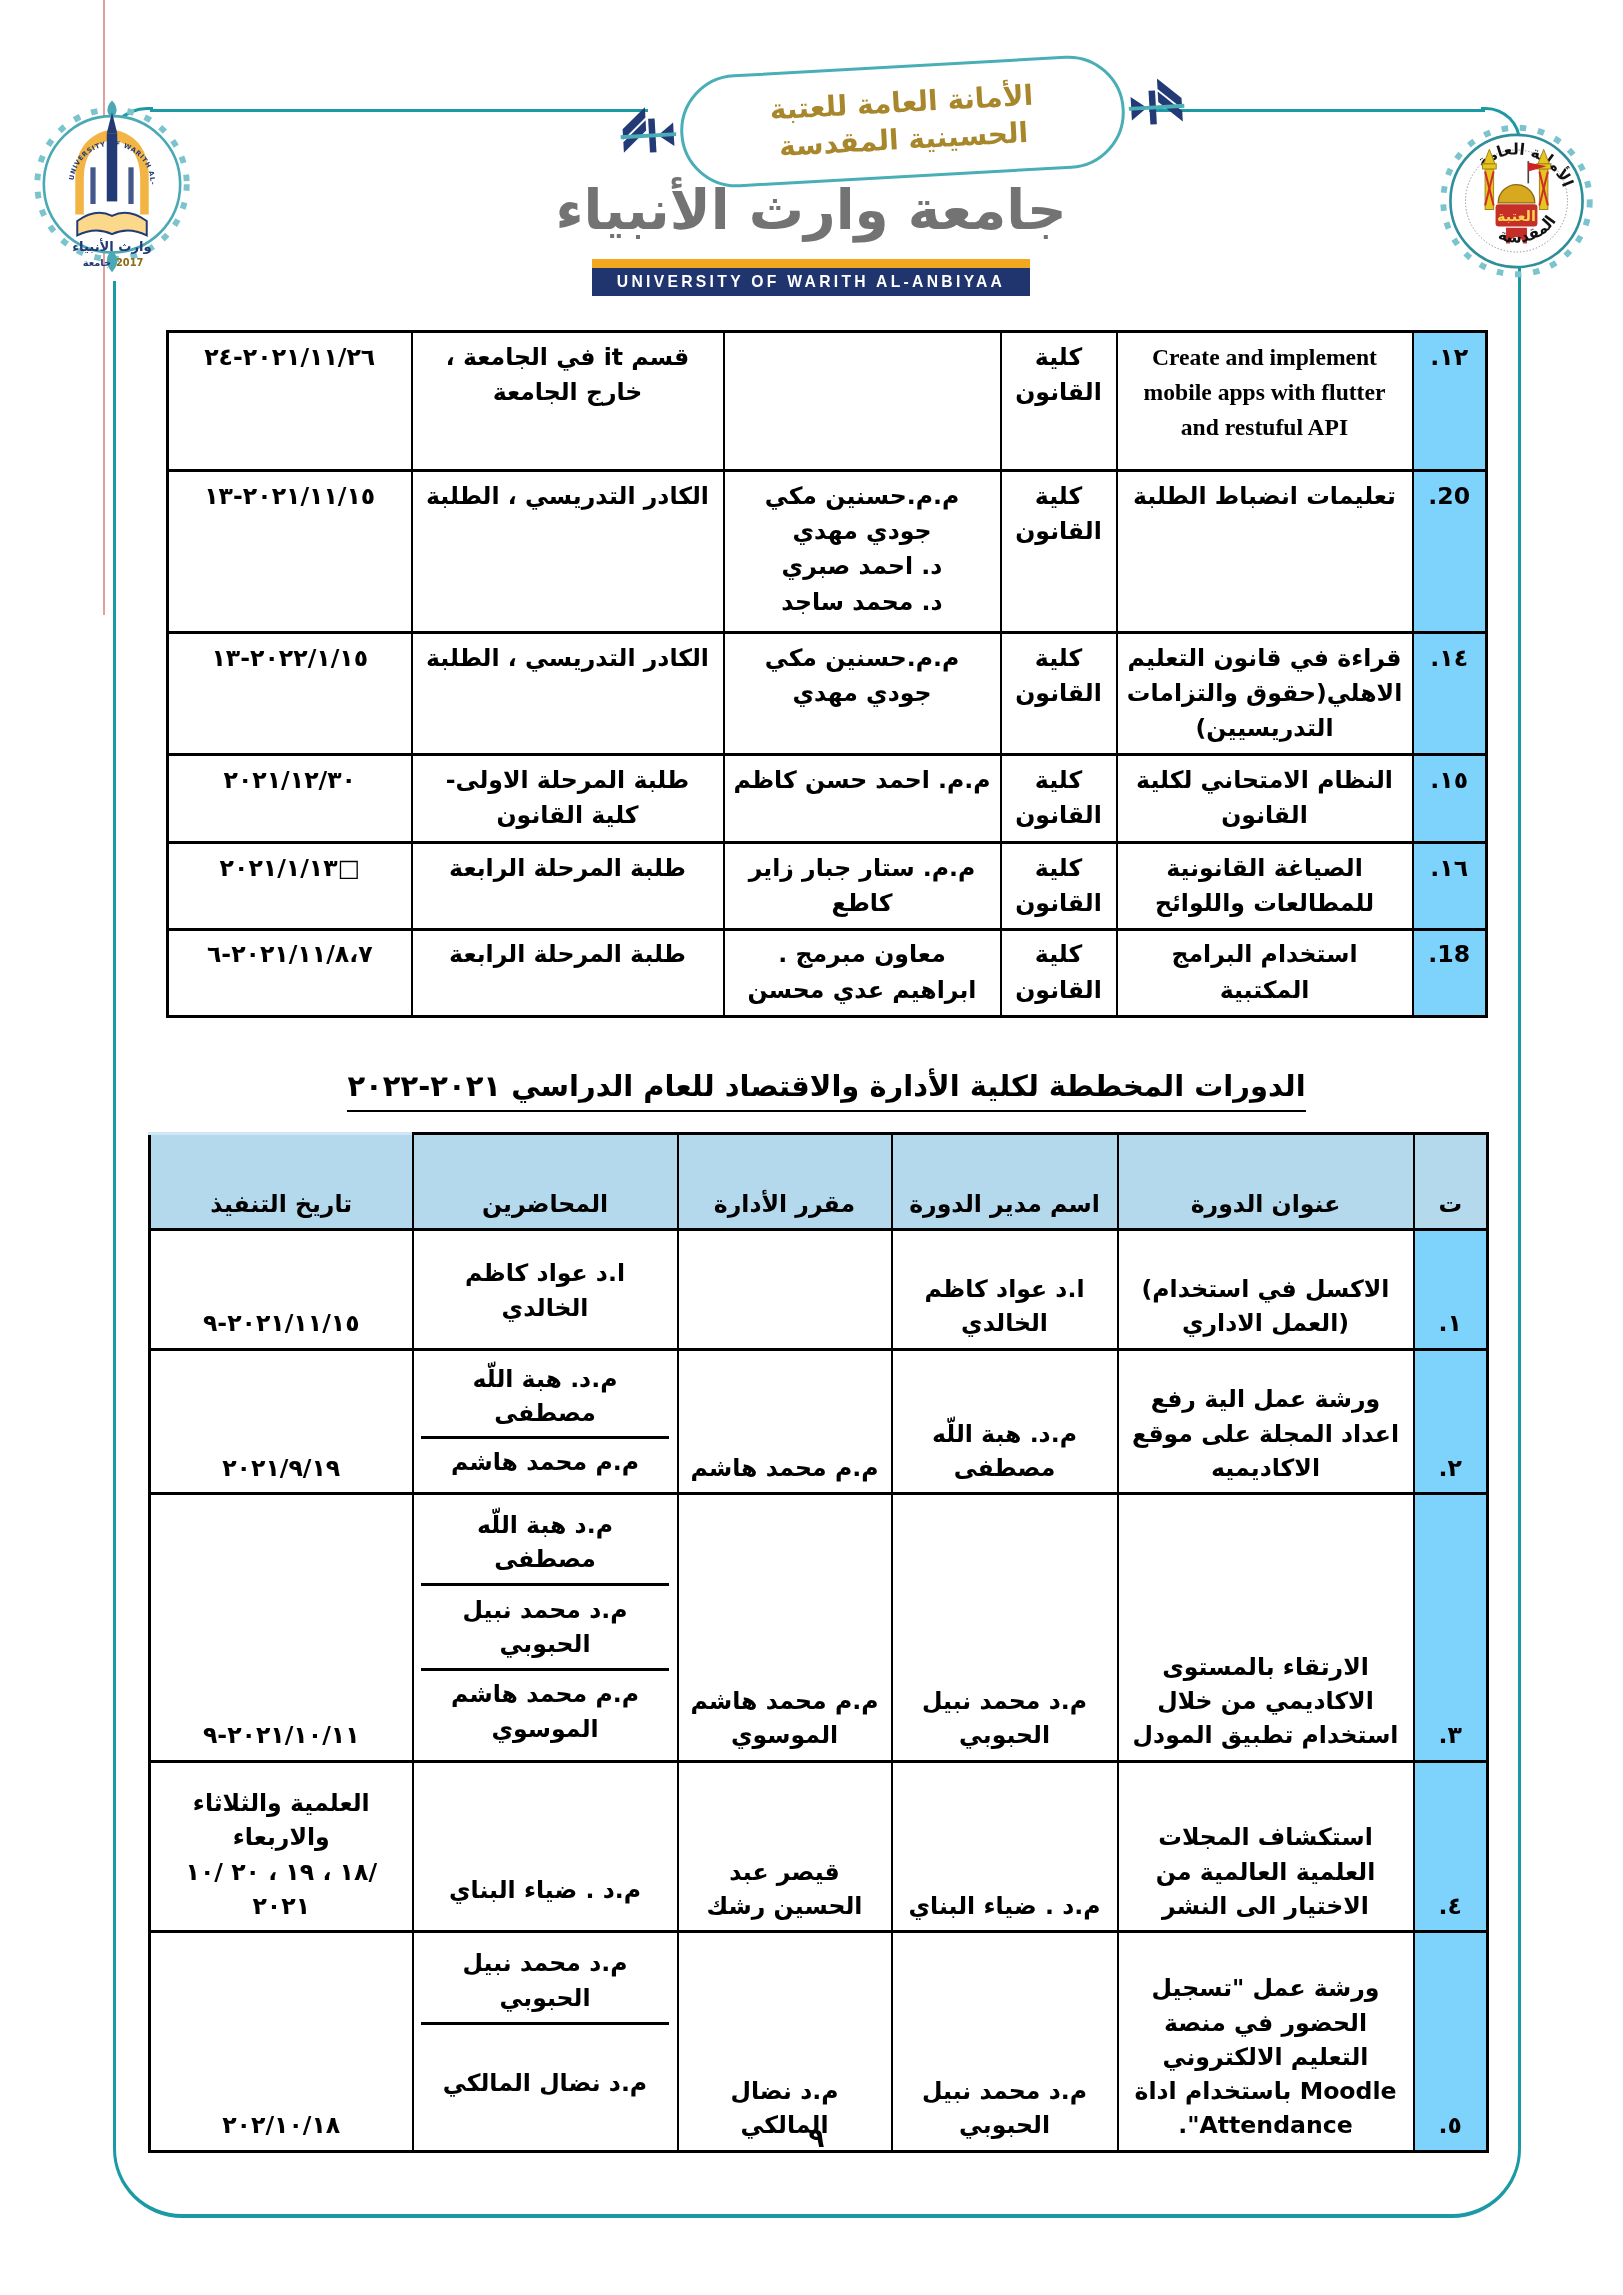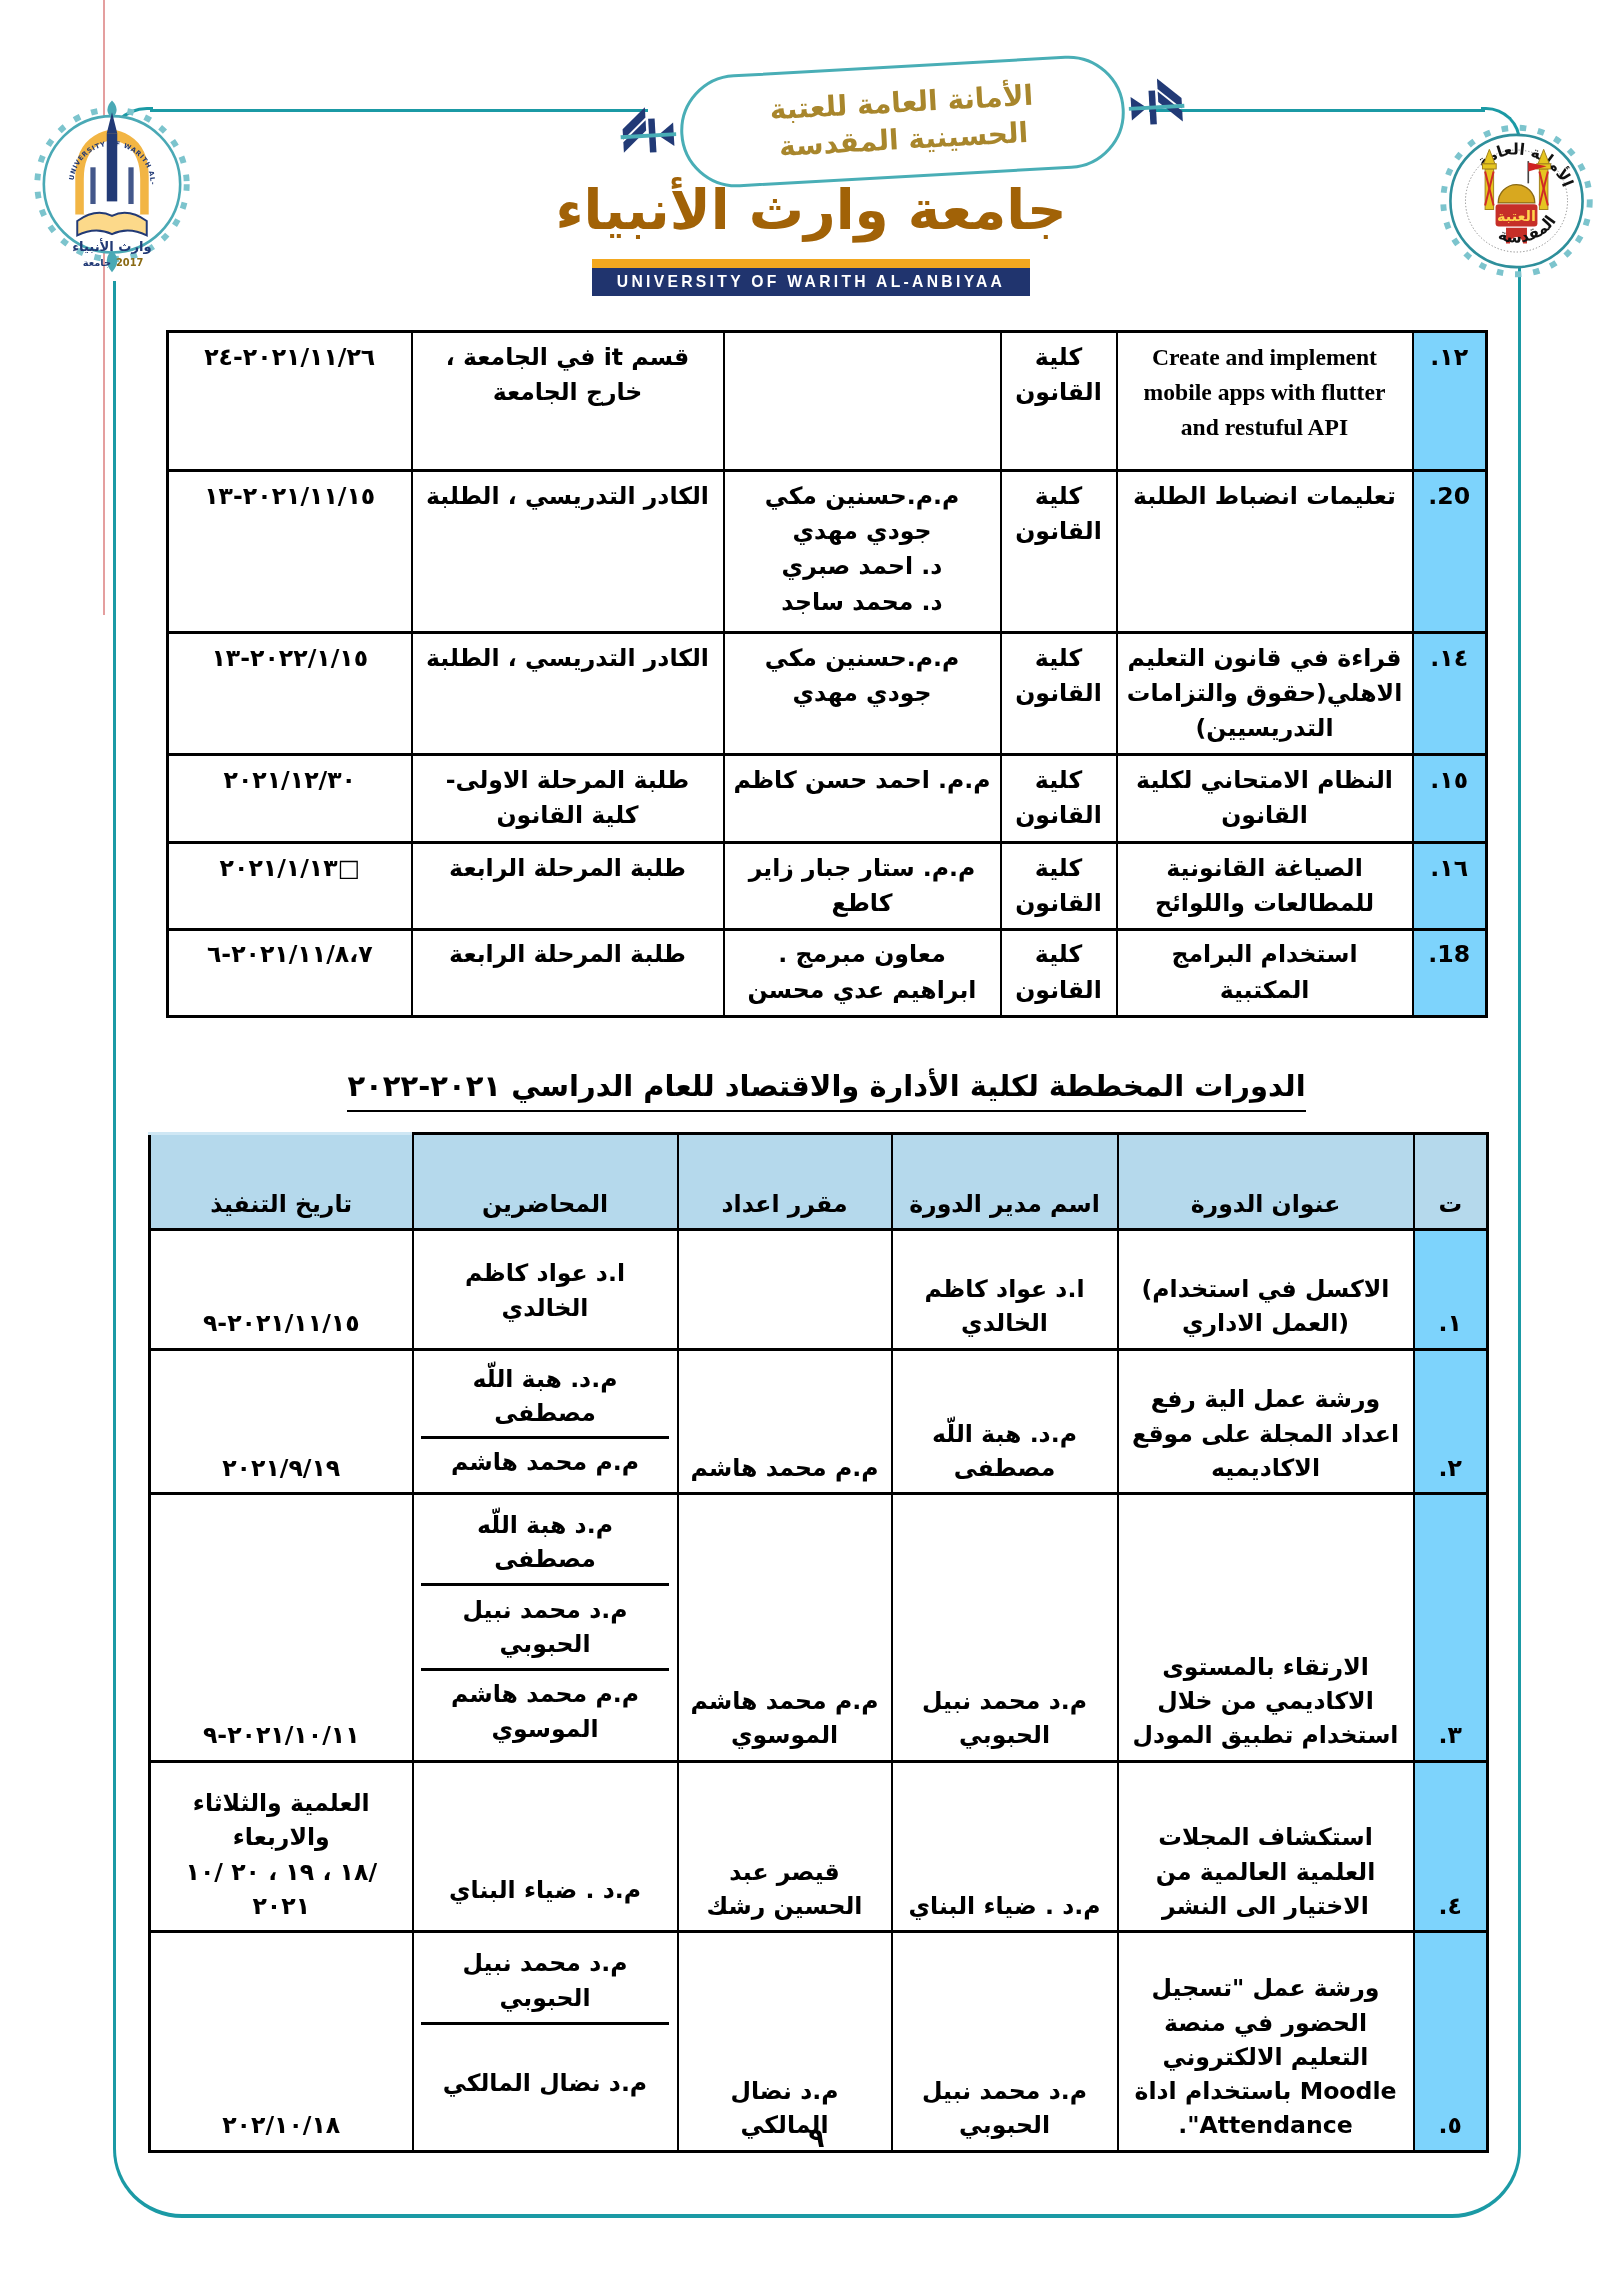--- a/index.html
+++ b/index.html
@@ -21,21 +21,21 @@
           font-family:"Liberation Serif",serif;font-size:20px;line-height:25px;color:#0a0a0a;}
   .hdr-ar{position:absolute;left:1047px;top:137px;width:386px;text-align:center;direction:rtl;
           font-size:23.6px;font-weight:bold;line-height:33px;}
   .cart-group{position:absolute;left:620px;top:56px;width:565px;height:131px;display:flex;align-items:center;gap:3.9px;
               transform:rotate(-3.2deg);}
   .cart-pill{flex:1;height:113px;box-sizing:border-box;background:#fff;border:3.9px solid #49aeb6;border-radius:79px;
              display:flex;align-items:center;justify-content:center;padding:3.9px 30px;}
   .cart-pill .txt{direction:rtl;text-align:center;font-size:28px;font-weight:bold;color:#a8862c;line-height:1.3;}
   .uni-logo{position:absolute;left:592px;top:160px;width:438px;}
   .uni-callig{height:99px;display:flex;align-items:center;justify-content:center;direction:rtl;
-              font-size:55px;font-weight:bold;color:#a16207;white-space:nowrap;}
+              font-size:55px;font-weight:bold;color:#737373;white-space:nowrap;}
   .uni-bar{height:9.2px;background:#f3a81f;}
   .uni-band{height:27.5px;background:#20346e;display:flex;align-items:center;justify-content:center;
             font-family:"Liberation Sans",sans-serif;font-weight:bold;font-size:15.7px;letter-spacing:3.3px;color:#fff;}
   .seal{position:absolute;}
   
   table.doc{border-collapse:collapse;table-layout:fixed;position:absolute;background:#fff;direction:rtl;}
   table.doc td,table.doc th{box-sizing:border-box;border:2px solid #000;border-top-width:3.9px;border-bottom-width:3.9px;
       font-size:23.6px;font-weight:bold;text-align:center;padding:6.5px 7.9px;overflow:hidden;}
   #table1{left:166px;top:330px;width:1319px;border:3.3px solid #000;}
   #table1 td{vertical-align:top;line-height:1.5;}
@@ -254,21 +254,21 @@
         <col style="width:226px">
       <col style="width:214px">
         <col style="width:265px">
         <col style="width:263px">
     </colgroup>
     <thead>
         <tr id="t2head" style="height:96px">
           <th class="hdr">ت</th>
           <th class="hdr">عنوان الدورة</th>
           <th class="hdr">اسم مدير الدورة</th>
-          <th class="hdr">مقرر اعداد</th>
+          <th class="hdr">مقرر الأدارة</th>
           <th class="hdr">المحاضرين</th>
           <th class="hdr no-top">تاريخ التنفيذ</th>
         </tr>
       </thead>
     <tbody id="t2body">
         <tr style="height: 111px;">
           <td class="no-cell">١.</td>
           <td>الاكسل في  استخدام) (العمل الاداري</td>
           <td>ا.د عواد كاظم الخالدي</td>
           <td></td>

